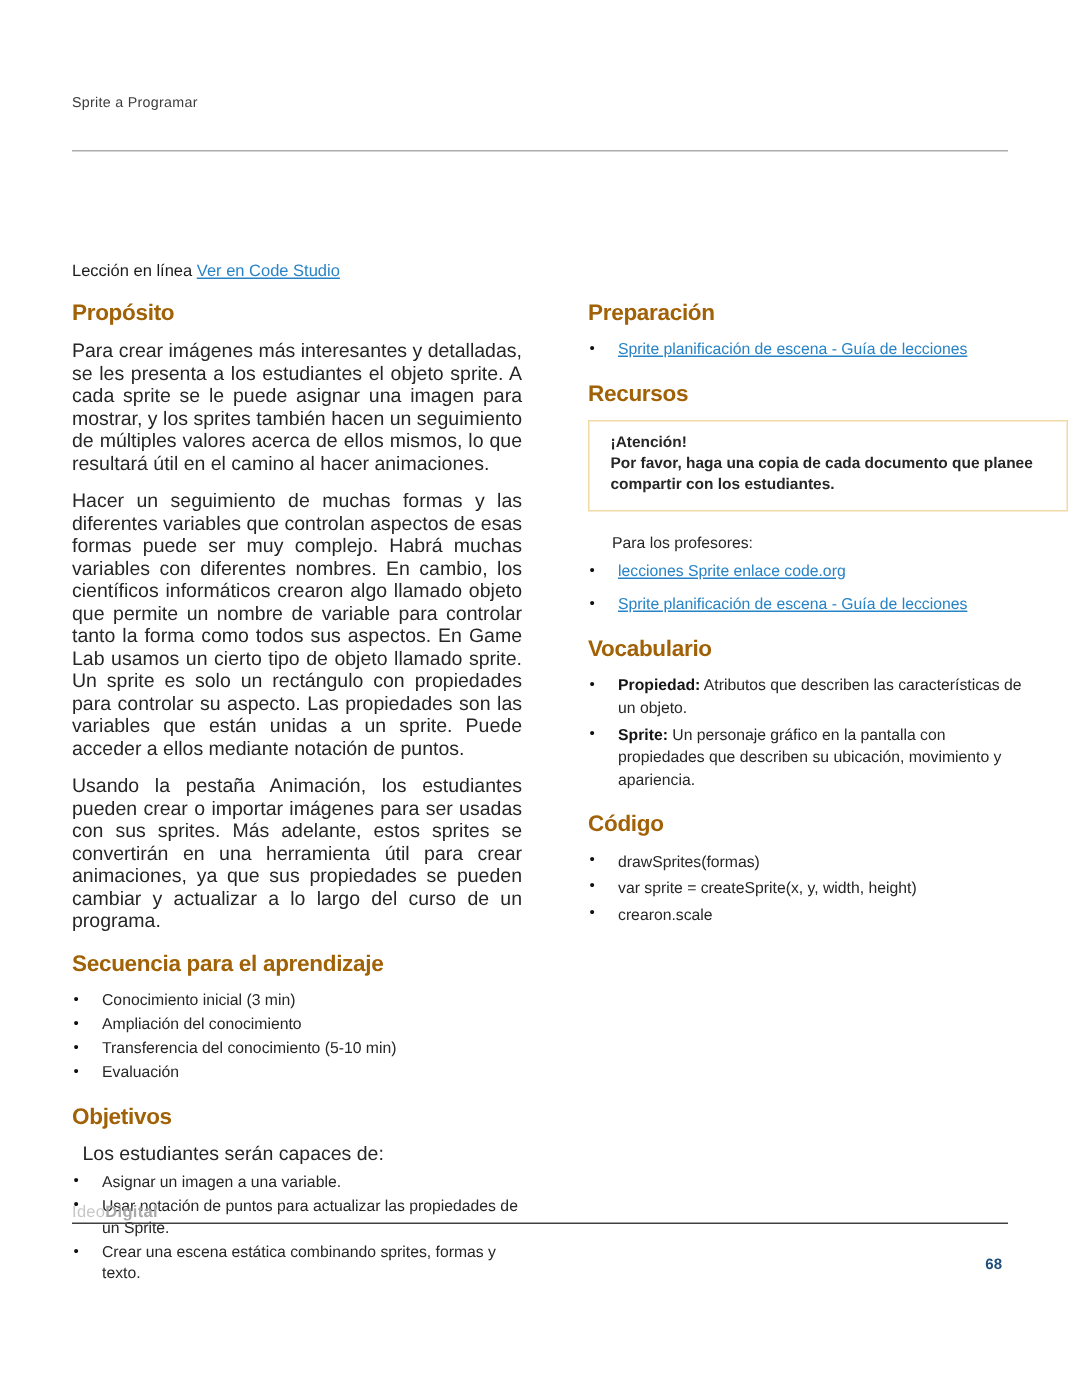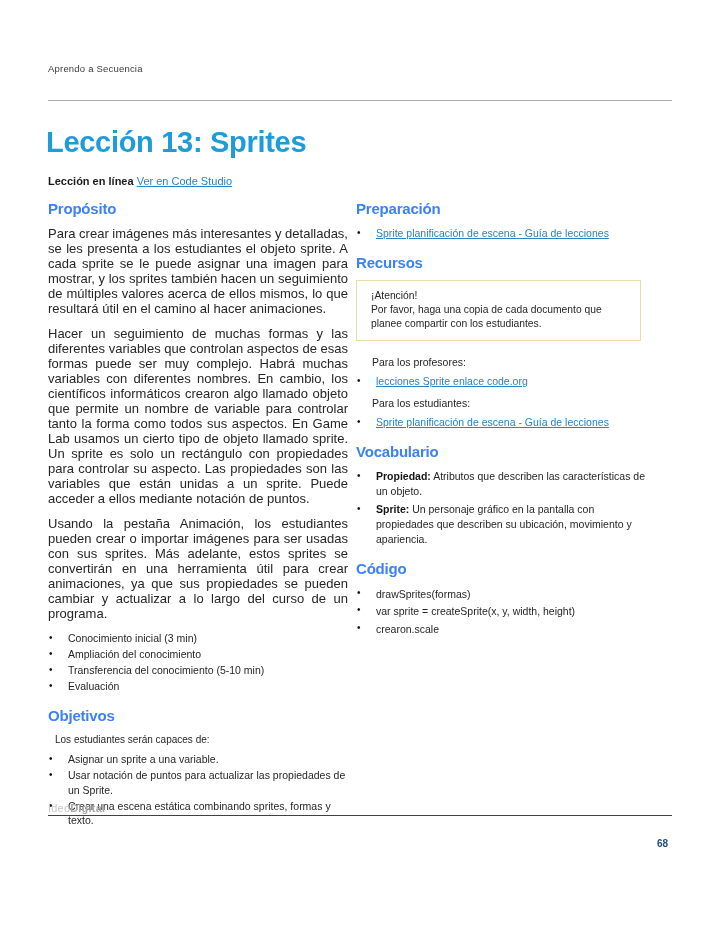--- a/index.html
+++ b/index.html
@@ -31,58 +31,59 @@
   }
   .doc-title{
     position:absolute;left:46px;top:126px;
     font-size:29px;font-weight:700;color:var(--title-blue);
     letter-spacing:-0.3px;
   }
   .subtitle{
     position:absolute;left:48px;top:175px;
     font-size:11px;color:#1a1a1a;
   }
-  .subtitle .lbl{font-weight:700;}
+  .subtitle .lbl{font-weight:400;}
   a.link{
     color:var(--link-blue);
     text-decoration:underline;
     cursor:pointer;
   }
   .col{position:absolute;top:200px;}
   .col-left{left:48px;width:300px;}
-  .col-right{left:356px;width:296px;}
+  .col-right{left:392px;width:296px;}
   h2{
-    font-size:15px;font-weight:700;color:#3b82f6;
+    font-size:15px;font-weight:700;color:#a16207;
     margin:0 0 9px 0;letter-spacing:-0.2px;
   }
   .h2-gap{margin-top:13px;}
   .para{
     font-size:13px;line-height:15px;text-align:justify;
     margin:0 0 10px 0;color:#262626;
   }
   .li{
     display:flex;align-items:flex-start;
     font-size:10.5px;line-height:14.5px;margin:0 0 1.5px 0;
   }
   .li .dot{
     flex:0 0 20px;font-size:10px;line-height:14.5px;
     padding-left:1px;color:#111;
   }
   .li .txt{flex:1;}
   .intro{
-    font-size:10px;line-height:14.5px;
+    font-size:13px;line-height:14.5px;
     padding-left:7px;margin:2px 0 5px 0;
   }
   .attention{
     border:1px solid var(--attention-border);
     background:#ffffff;
     padding:8px 10px 9px 14px;
-    width:285px;
+    width:320px;
     font-size:10.3px;line-height:14px;
     margin:1px 0 14px 0;
+    font-weight:bold;
   }
   .sub-label{
     font-size:10.5px;line-height:14px;
     padding-left:16px;margin:0 0 5px 0;
   }
   .mb6{margin-bottom:6px;}
   .mb8{margin-bottom:8px;}
   .vocab .txt b{color:#141414;}
   .code-li{line-height:16px;}
   .foot-rule{
@@ -98,37 +99,37 @@
   .pageno{
     position:absolute;right:52px;top:838px;
     font-size:10px;font-weight:700;color:var(--pageno-blue);
   }
 </style>
 </head>
 <body>
 
 <div class="page">
 
-  <div class="header-left">Aprendo a Secuencia</div>
+  <div class="header-left">Sprite a Programar</div>
   <div class="top-rule"></div>
 
-  <div class="doc-title">Lección 13: Sprites</div>
 
   <div class="subtitle">
     <span class="lbl">Lección en línea</span>
     <span> </span>
     <a class="link">Ver en Code Studio</a>
   </div>
 
   <div class="col col-left">
     <h2>Propósito</h2>
     <p class="para">Para crear imágenes más interesantes y detalladas, se les presenta a los estudiantes el objeto sprite. A cada sprite se le puede asignar una imagen para mostrar, y los sprites también hacen un seguimiento de múltiples valores acerca de ellos mismos, lo que resultará útil en el camino al hacer animaciones.</p>
     <p class="para">Hacer un seguimiento de muchas formas y las diferentes variables que controlan aspectos de esas formas puede ser muy complejo. Habrá muchas variables con diferentes nombres. En cambio, los científicos informáticos crearon algo llamado objeto que permite un nombre de variable para controlar tanto la forma como todos sus aspectos. En Game Lab usamos un cierto tipo de objeto llamado sprite. Un sprite es solo un rectángulo con propiedades para controlar su aspecto. Las propiedades son las variables que están unidas a un sprite. Puede acceder a ellos mediante notación de puntos.</p>
     <p class="para">Usando la pestaña Animación, los estudiantes pueden crear o importar imágenes para ser usadas con sus sprites. Más adelante, estos sprites se convertirán en una herramienta útil para crear animaciones, ya que sus propiedades se pueden cambiar y actualizar a lo largo del curso de un programa.</p>
 
+    <h2 class="h2-gap">Secuencia para el aprendizaje</h2>
     <div class="li">
       <span class="dot">•</span>
       <span class="txt">Conocimiento inicial (3 min)</span>
     </div>
     <div class="li">
       <span class="dot">•</span>
       <span class="txt">Ampliación del conocimiento</span>
     </div>
     <div class="li">
       <span class="dot">•</span>
@@ -136,21 +137,21 @@
     </div>
     <div class="li">
       <span class="dot">•</span>
       <span class="txt">Evaluación</span>
     </div>
 
     <h2 class="h2-gap">Objetivos</h2>
     <div class="intro">Los estudiantes serán capaces de:</div>
     <div class="li">
       <span class="dot">•</span>
-      <span class="txt">Asignar un sprite a una variable.</span>
+      <span class="txt">Asignar un imagen a una variable.</span>
     </div>
     <div class="li">
       <span class="dot">•</span>
       <span class="txt">Usar notación de puntos para actualizar las propiedades de un Sprite.</span>
     </div>
     <div class="li">
       <span class="dot">•</span>
       <span class="txt">Crear una escena estática combinando sprites, formas y texto.</span>
     </div>
   </div>
@@ -167,21 +168,20 @@
       <div>¡Atención!</div>
       <div>Por favor, haga una copia de cada documento que planee compartir con los estudiantes.</div>
     </div>
 
     <div class="sub-label">Para los profesores:</div>
     <div class="li mb8">
       <span class="dot">•</span>
       <span class="txt"><a class="link">lecciones Sprite enlace code.org</a></span>
     </div>
 
-    <div class="sub-label">Para los estudiantes:</div>
     <div class="li mb8">
       <span class="dot">•</span>
       <span class="txt"><a class="link">Sprite planificación de escena - Guía de lecciones</a></span>
     </div>
 
     <h2 class="h2-gap">Vocabulario</h2>
     <div class="li vocab" style="margin-bottom:3px;line-height:15px;">
       <span class="dot">•</span>
       <span class="txt"><b>Propiedad:</b><span> Atributos que describen las características de un objeto.</span></span>
     </div>

